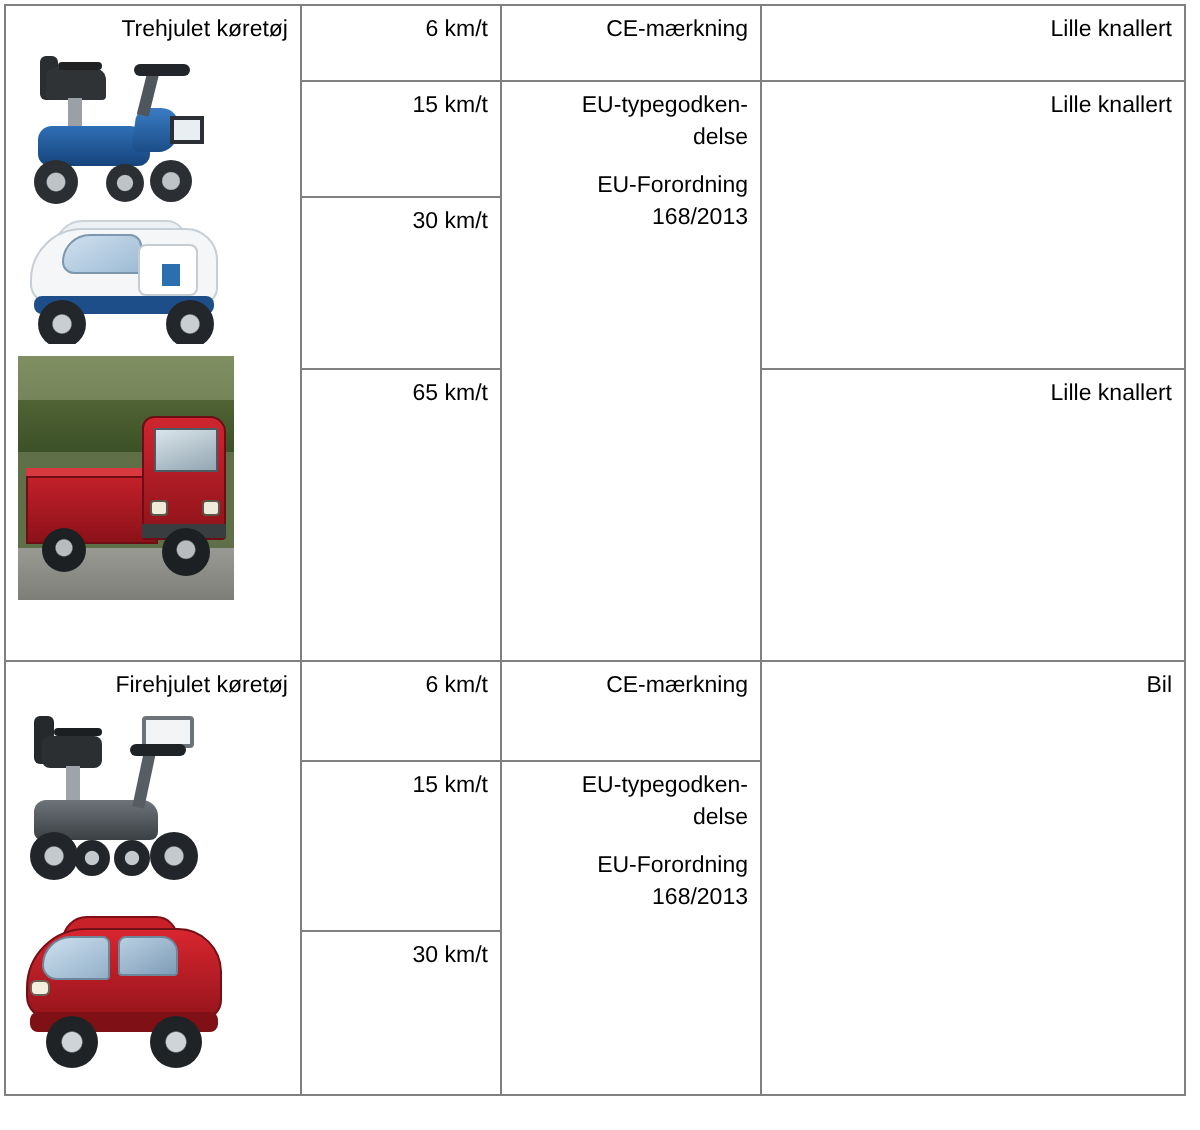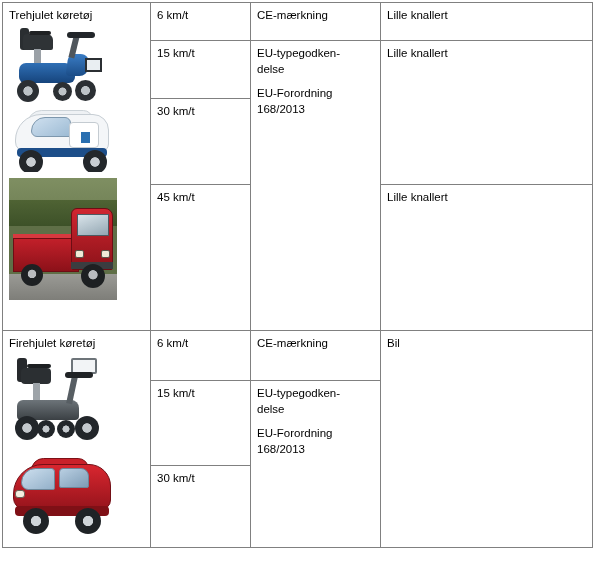--- a/index.html
+++ b/index.html
@@ -20,20 +20,21 @@
     position: relative;
     width: 600px;
     height: 565px;
     background: #fff;
   }
   table.vehicle-table {
     border-collapse: collapse;
     table-layout: fixed;
     width: 572px;
     margin: 2px 0 0 2px;
+    text-align: right;
   }
   table.vehicle-table td {
     border: 1px solid #808080;
     vertical-align: top;
     padding: 5px 6px 5px 6px;
     font-size: 11.5px;
     line-height: 1.35;
     color: #000;
   }
   .col-type  { width: 148px; }
@@ -357,21 +358,21 @@
           <span class="appr-line">168/2013</span>
         </td>
         <td rowspan="2">Lille knallert</td>
       </tr>
 
       <tr>
         <td style="height:86px">30 km/t</td>
       </tr>
 
       <tr>
-        <td style="height:146px">45 km/t</td>
+        <td style="height:146px">65 km/t</td>
         <td>Lille knallert</td>
       </tr>
 
       <tr>
         <td rowspan="3">
           <span class="type-label">Firehjulet køretøj</span>
           <div class="img-stack">
 
             <div class="art scooter4">
               <div class="basket"></div>

